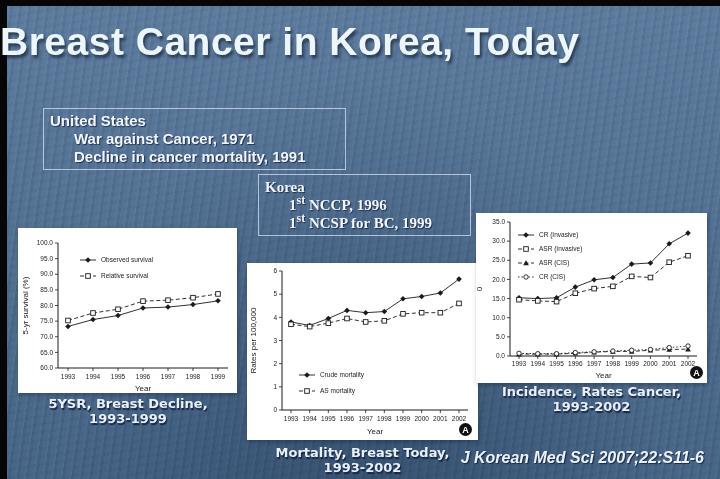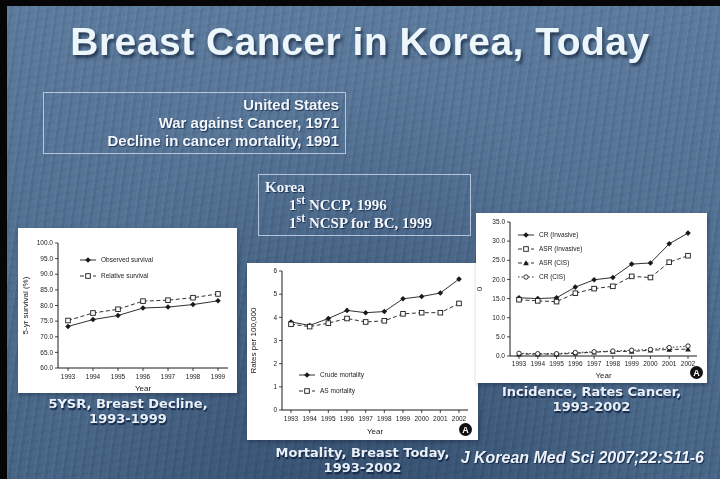--- a/index.html
+++ b/index.html
@@ -9,21 +9,21 @@
     background-color:#4d6f95;
     background-image:
       radial-gradient(ellipse at 50% 125%, rgba(18,38,66,0.38), transparent 62%),
       linear-gradient(180deg, rgba(255,255,255,0.08), rgba(0,0,0,0.10)),
       repeating-linear-gradient(98deg, rgba(255,255,255,0.05) 0 2px, rgba(0,0,20,0.04) 2px 5px, rgba(255,255,255,0.02) 5px 9px),
       repeating-linear-gradient(171deg, rgba(25,45,75,0.06) 0 3px, transparent 3px 8px);
   }
   .frame-left{position:absolute;left:0;top:0;width:7px;height:479px;background:#060606;}
   .frame-top{position:absolute;left:0;top:0;width:720px;height:6px;background:#060606;}
   .title{
-    position:absolute;left:0;top:20px;width:720px;text-align:center;
+    position:absolute;left:0;top:20px;width:720px;text-align:left;
     font-size:39px;font-weight:bold;color:#ecf6fb;letter-spacing:0.5px;
     text-shadow:2px 3px 3px rgba(8,20,40,0.6);
   }
   .infobox{
     position:absolute;border:1px solid rgba(205,220,240,0.8);
     color:#f3f7fc;font-weight:bold;font-size:15px;line-height:18px;
     padding:3px 6px;text-shadow:1px 1px 1px rgba(12,28,58,0.75);
   }
   .infobox .indent{padding-left:24px;}
   .infobox sup{font-size:12px;line-height:0;}
@@ -47,21 +47,21 @@
 </style>
 </head>
 <body>
 
 <div class="slide">
   <div class="frame-left"></div>
   <div class="frame-top"></div>
 
   <div class="title">Breast Cancer in Korea, Today</div>
 
-  <div class="infobox" style="left:43px;top:92px;width:289px;text-align:right;">
+  <div class="infobox" style="left:43px;top:108px;width:289px;">
     <div>United States</div>
     <div class="indent">War against Cancer, 1971</div>
     <div class="indent">Decline in cancer mortality, 1991</div>
   </div>
 
 
   <div class="infobox" style="left:258px;top:174px;width:199px;font-family:Liberation Serif, serif;">
     <div>Korea</div>
     <div class="indent"><span>1</span><sup>st</sup><span> NCCP, 1996</span></div>
     <div class="indent"><span>1</span><sup>st</sup><span> NCSP for BC, 1999</span></div>

